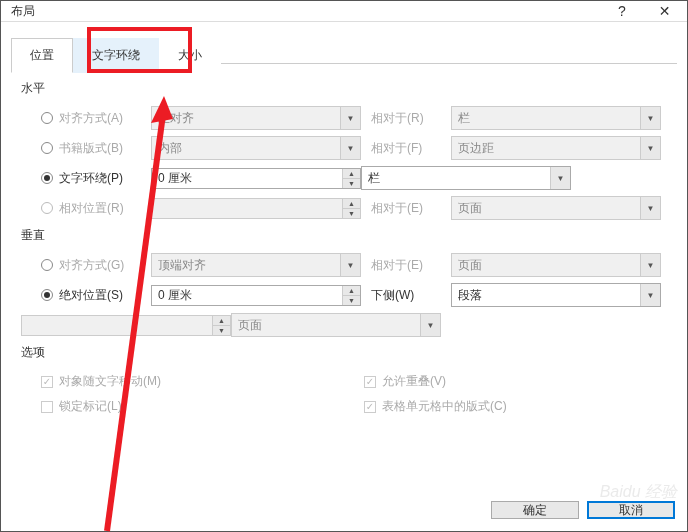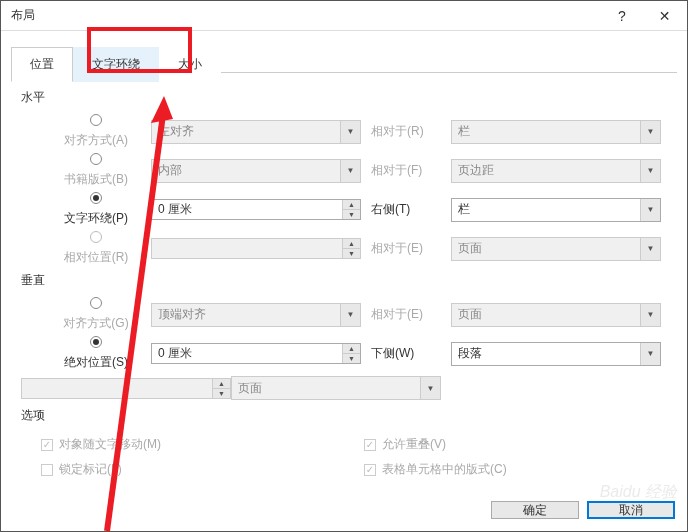--- a/index.html
+++ b/index.html
@@ -1,31 +1,31 @@
 <!DOCTYPE html>
 <html><head>
 <meta charset="utf-8">
 <style>
   * { box-sizing: border-box; margin: 0; padding: 0; }
   body { font-family: "Microsoft YaHei", "SimSun", sans-serif; font-size: 12px; color: #333; background: #fff; }
   .dialog { width: 688px; height: 532px; border: 1px solid #555; position: relative; background: #fff; }
-  .titlebar { height: 30px; display: flex; align-items: center; padding: 0 0 0 10px; border-bottom: 1px solid #ddd; }
+  .titlebar { height: 21px; display: flex; align-items: center; padding: 0 0 0 10px; border-bottom: 1px solid #ddd; }
   .titlebar .title { flex: 1; font-size: 12px; }
   .titlebar .help { width: 40px; text-align: center; font-size: 14px; }
   .titlebar .close { width: 45px; text-align: center; font-size: 14px; }
   .tabs { display: flex; border-bottom: 1px solid #ccc; margin: 6px 10px 0 10px; }
   .tab { padding: 8px 18px; border: 1px solid transparent; border-bottom: none; background: #fff; position: relative; top: 10px; }
   .tab.active { border-color: #ccc; border-bottom: 1px solid #fff; }
   .tab.highlighted { background: #e5f1fb; }
   .red-box { position: absolute; border: 4px solid #ec1c24; pointer-events: none; z-index: 10; }
   .arrow-svg { position: absolute; left: 0; top: 0; pointer-events: none; z-index: 9; }
   .content { padding: 10px 20px; }
   .section-title { margin: 6px 0 8px 0; font-size: 12px; }
   .row { display: flex; align-items: center; margin: 4px 0; min-height: 26px; }
-  .radio-col { display: flex; align-items: center; width: 130px; padding-left: 20px; gap: 6px; flex-direction: column; }
+  .radio-col { display: flex; align-items: center; width: 130px; padding-left: 20px; gap: 6px; }
   .radio { width: 12px; height: 12px; border: 1px solid #888; border-radius: 50%; background: #fff; display: flex; align-items: center; justify-content: center; flex-shrink: 0; }
   .radio.selected::after { content: ""; width: 6px; height: 6px; background: #333; border-radius: 50%; display: block; }
   .radio.disabled { border-color: #bbb; }
   .field-col { width: 210px; position: relative; }
   .select { height: 24px; border: 1px solid #aaa; background: #fff; display: flex; align-items: center; padding: 0 6px; position: relative; }
   .select.disabled { background: #f0f0f0; color: #888; border-color: #ccc; }
   .select .arrow { position: absolute; right: 0; top: 0; bottom: 0; width: 20px; background: #e8e8e8; border-left: 1px solid #ccc; display: flex; align-items: center; justify-content: center; font-size: 8px; color: #555; }
   .spinner { height: 21px; border: 1px solid #aaa; background: #fff; display: flex; align-items: center; padding: 4px 6px; position: relative; }
   .spinner.disabled { background: #f0f0f0; color: #888; border-color: #ccc; }
   .spinner .spin-btns { position: absolute; right: 0; top: 0; bottom: 0; width: 18px; display: flex; flex-direction: column; }
@@ -116,21 +116,20 @@
         </div>
       <div class="field-col">
           <div class="spinner">
             <span>0 厘米</span>
             <div class="spin-btns">
               <div>▲</div>
               <div>▼</div>
             </div>
           </div>
         </div>
-      <div class="label-col">右侧(T)</div>
       <div class="right-col">
           <div class="select">
             <span>栏</span>
             <span class="arrow">▼</span>
           </div>
         </div>
     </div>
 
     <div class="row">
       <div class="radio-col">

